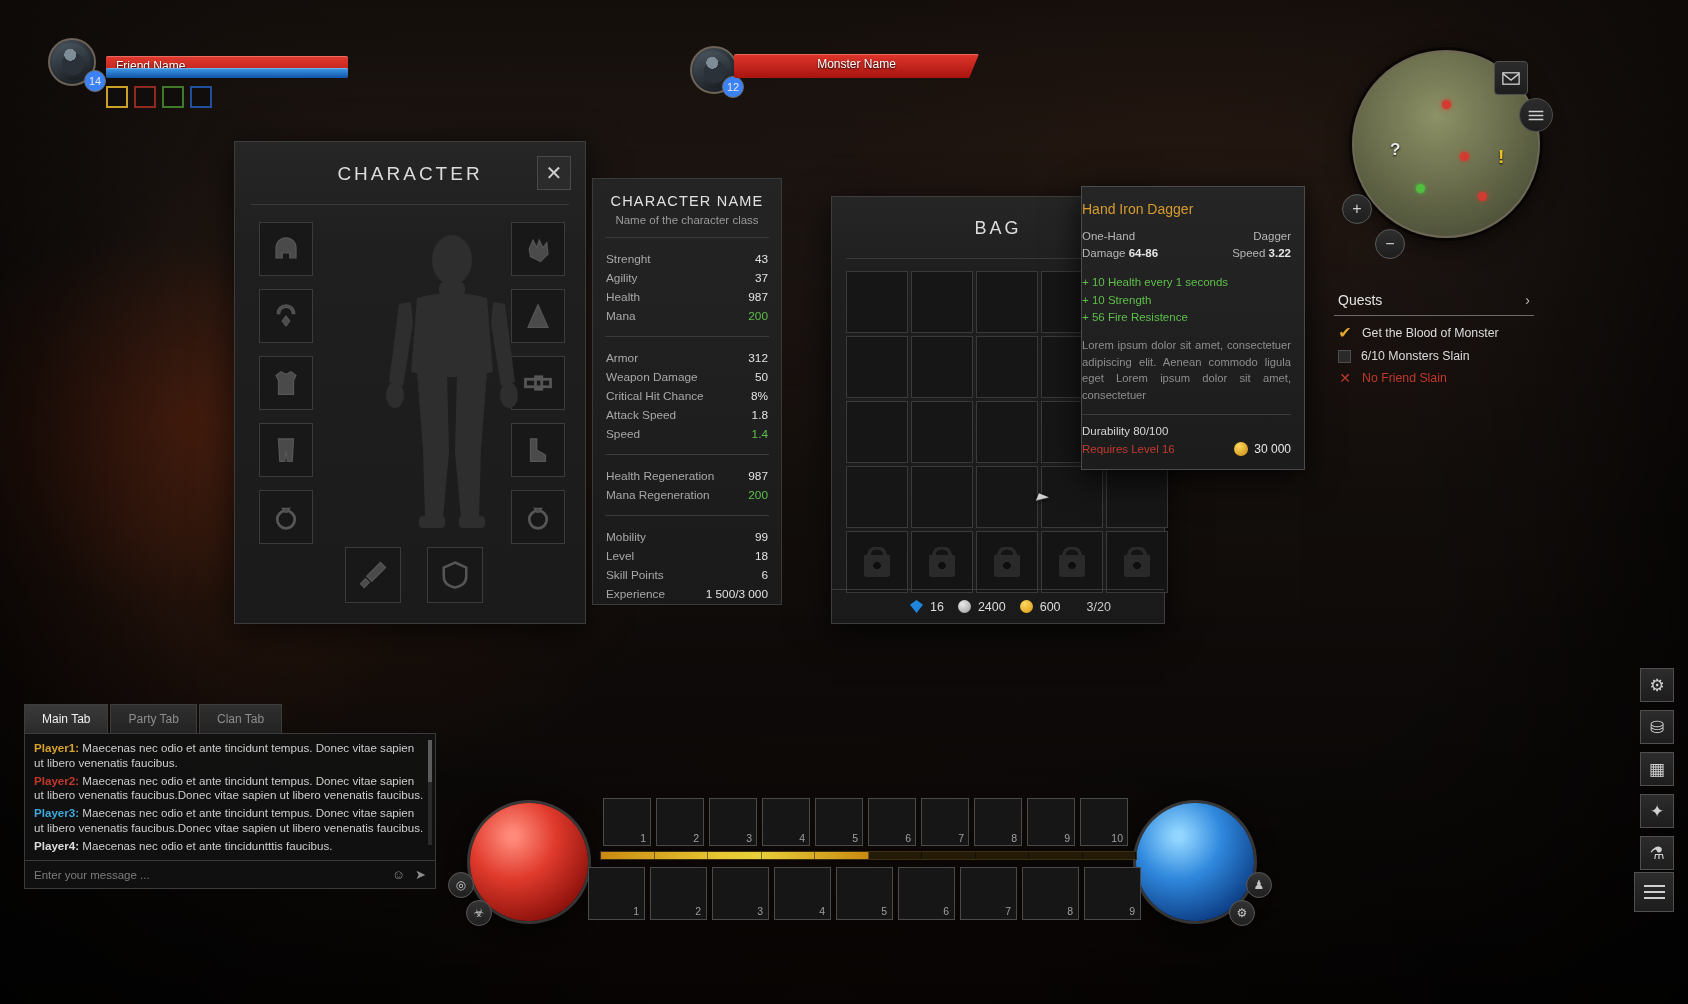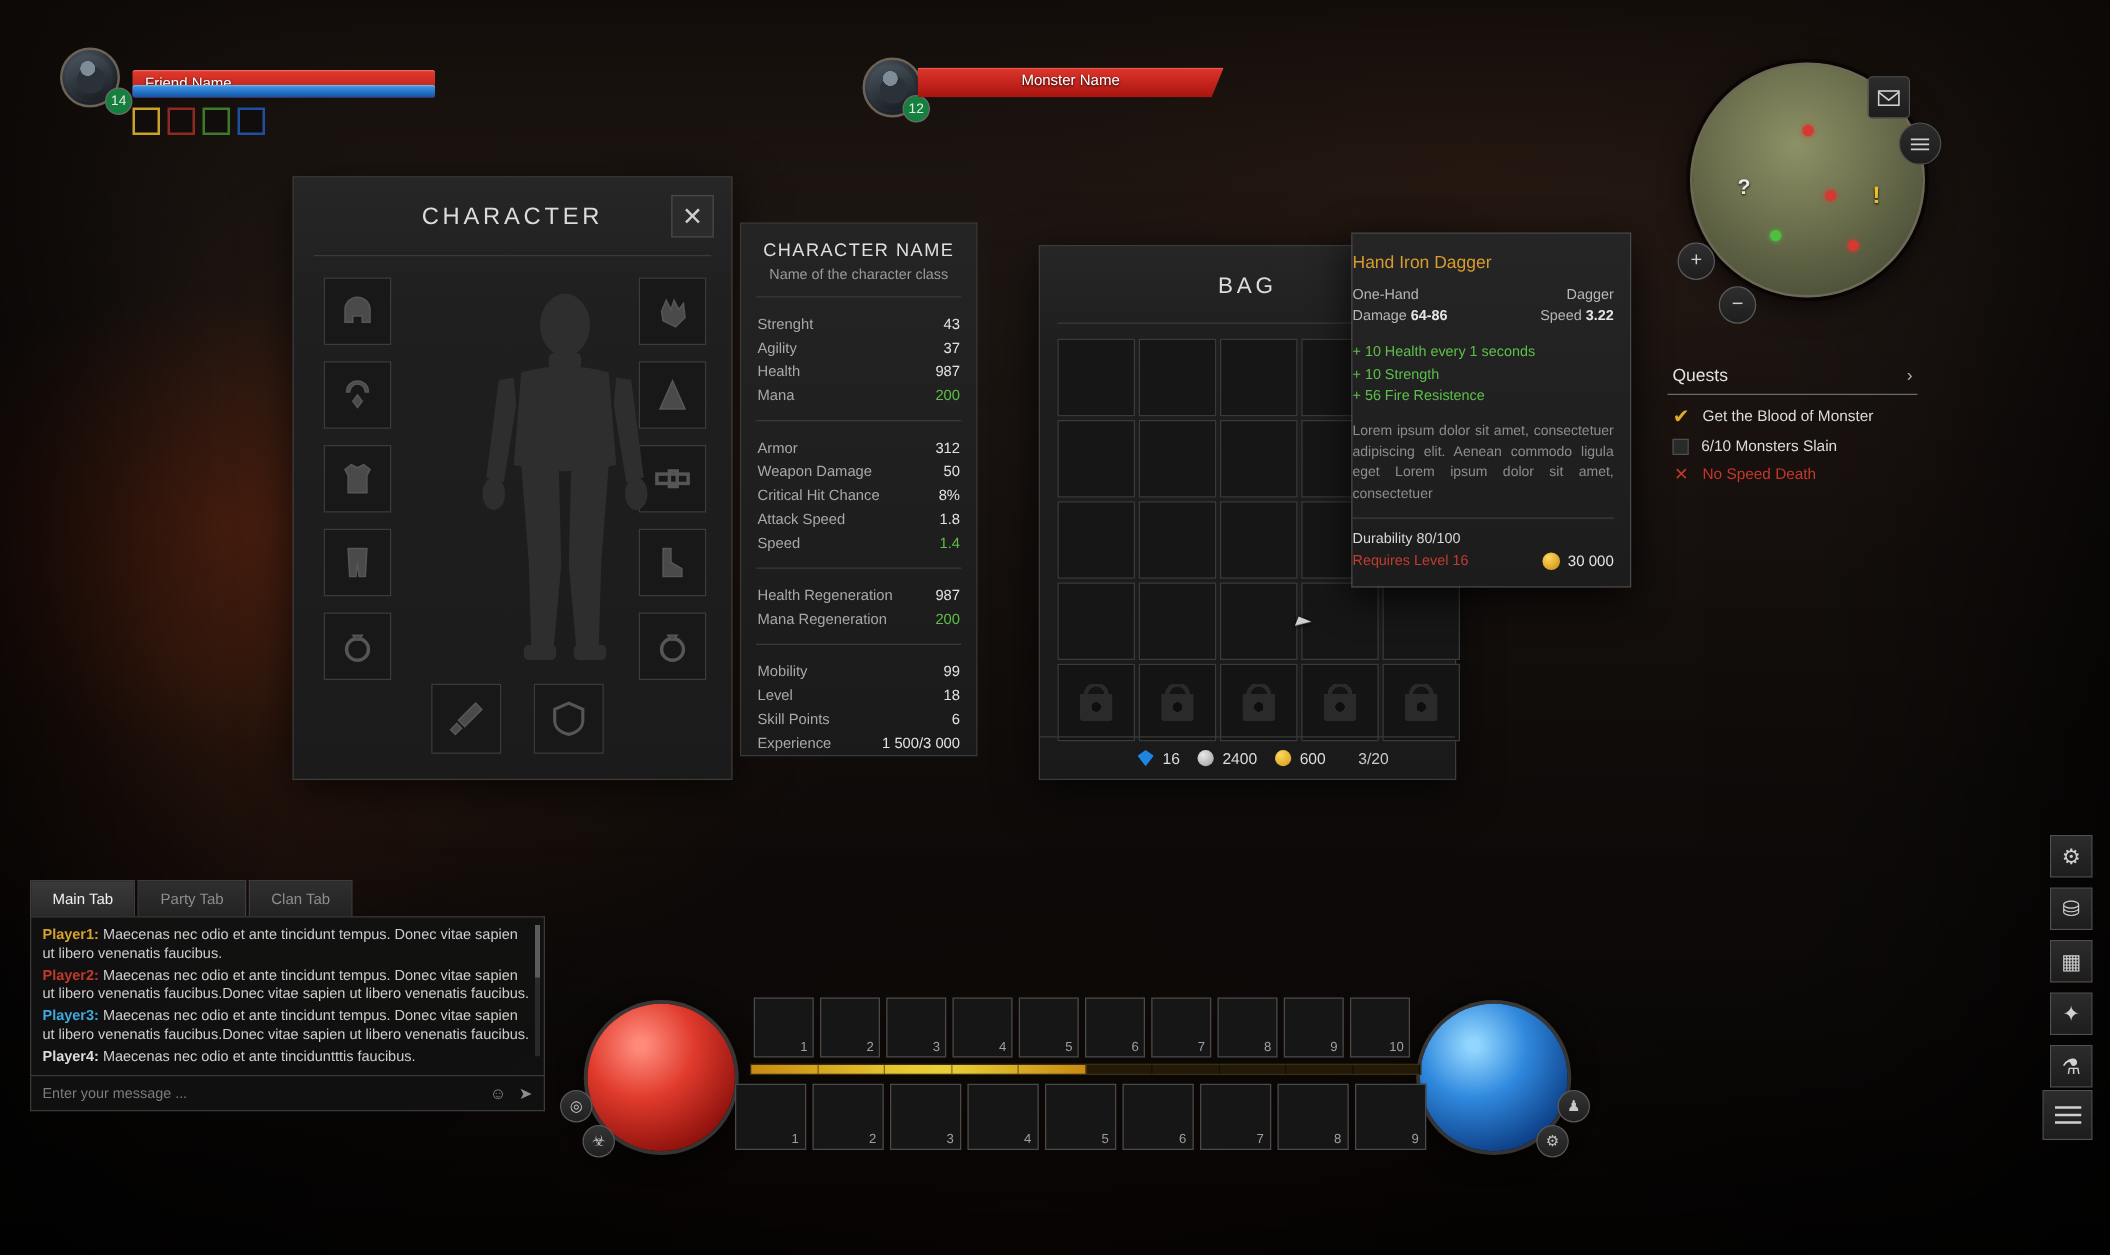--- a/index.html
+++ b/index.html
@@ -38,21 +38,21 @@
   .portrait .face{
     position:absolute; inset:4px;
     border-radius:50%;
     background:
       radial-gradient(circle at 45% 30%, #7e8c98 0 18%, transparent 19%),
       radial-gradient(circle at 52% 55%, #2a3138 0 40%, transparent 41%),
       linear-gradient(160deg,#4a555f,#161a1e);
   }
   .lvlbadge{
     position:absolute; width:22px;height:22px;border-radius:50%;
-    background:#15803d; border:1px solid #6a6a6a; color:#e8e8e8;
+    background:#3b82f6; border:1px solid #6a6a6a; color:#e8e8e8;
     font-size:11px; display:flex;align-items:center;justify-content:center;
   }
   .hpbar{
     position:absolute; height:22px; border-radius:2px;
     background:linear-gradient(180deg,#e23a2e,#b01a14);
     box-shadow:inset 0 1px 0 rgba(255,255,255,.25);
   }
   .hpbar .nm{ position:absolute; left:10px; top:3px; font-size:12px; color:#fff; text-shadow:0 1px 2px #000;}
   .mpbar{
     position:absolute; height:10px; border-radius:2px;
@@ -524,21 +524,21 @@
       <div class="qitem">
         <span class="qcheck">✔</span>
         <span class="qtxt">Get the Blood of Monster</span>
       </div>
       <div class="qitem">
         <span class="qbox"></span>
         <span class="qtxt">6/10 Monsters Slain</span>
       </div>
       <div class="qitem">
         <span class="qx">✕</span>
-        <span class="qtxt fail">No Speed Death</span>
+        <span class="qtxt fail">No Friend Slain</span>
       </div>
     </div>
 </div>
 
 <div id="tools">
     <div class="sqbtn">
       <span style="font-size: 17px;">⚙</span>
     </div>
     <div class="sqbtn">
       <span style="font-size: 17px;">⛁</span>

